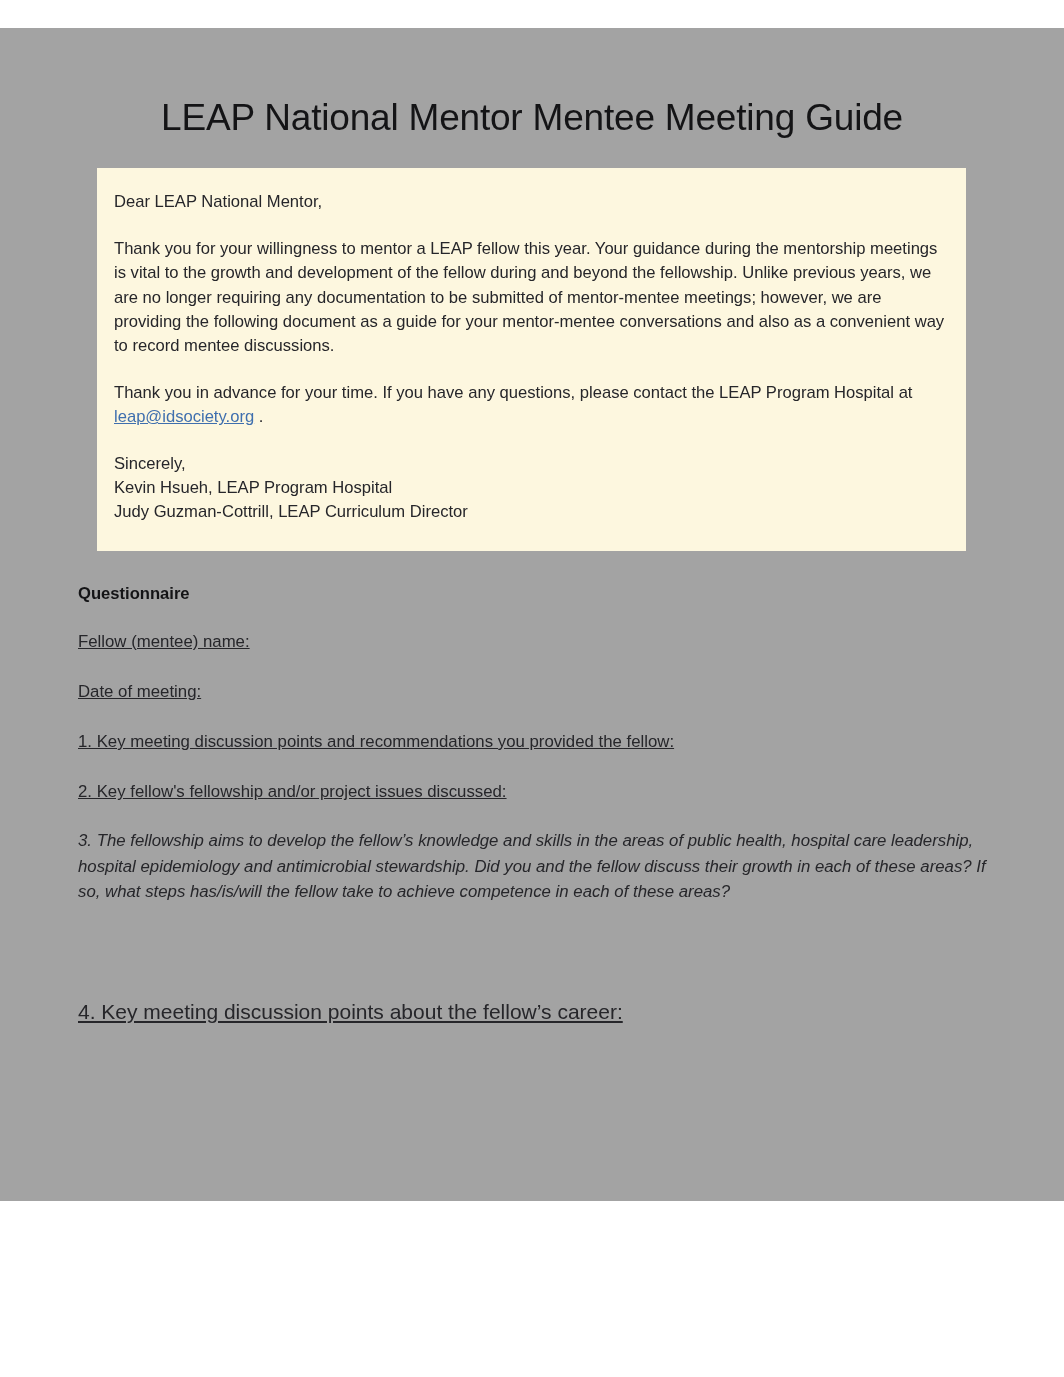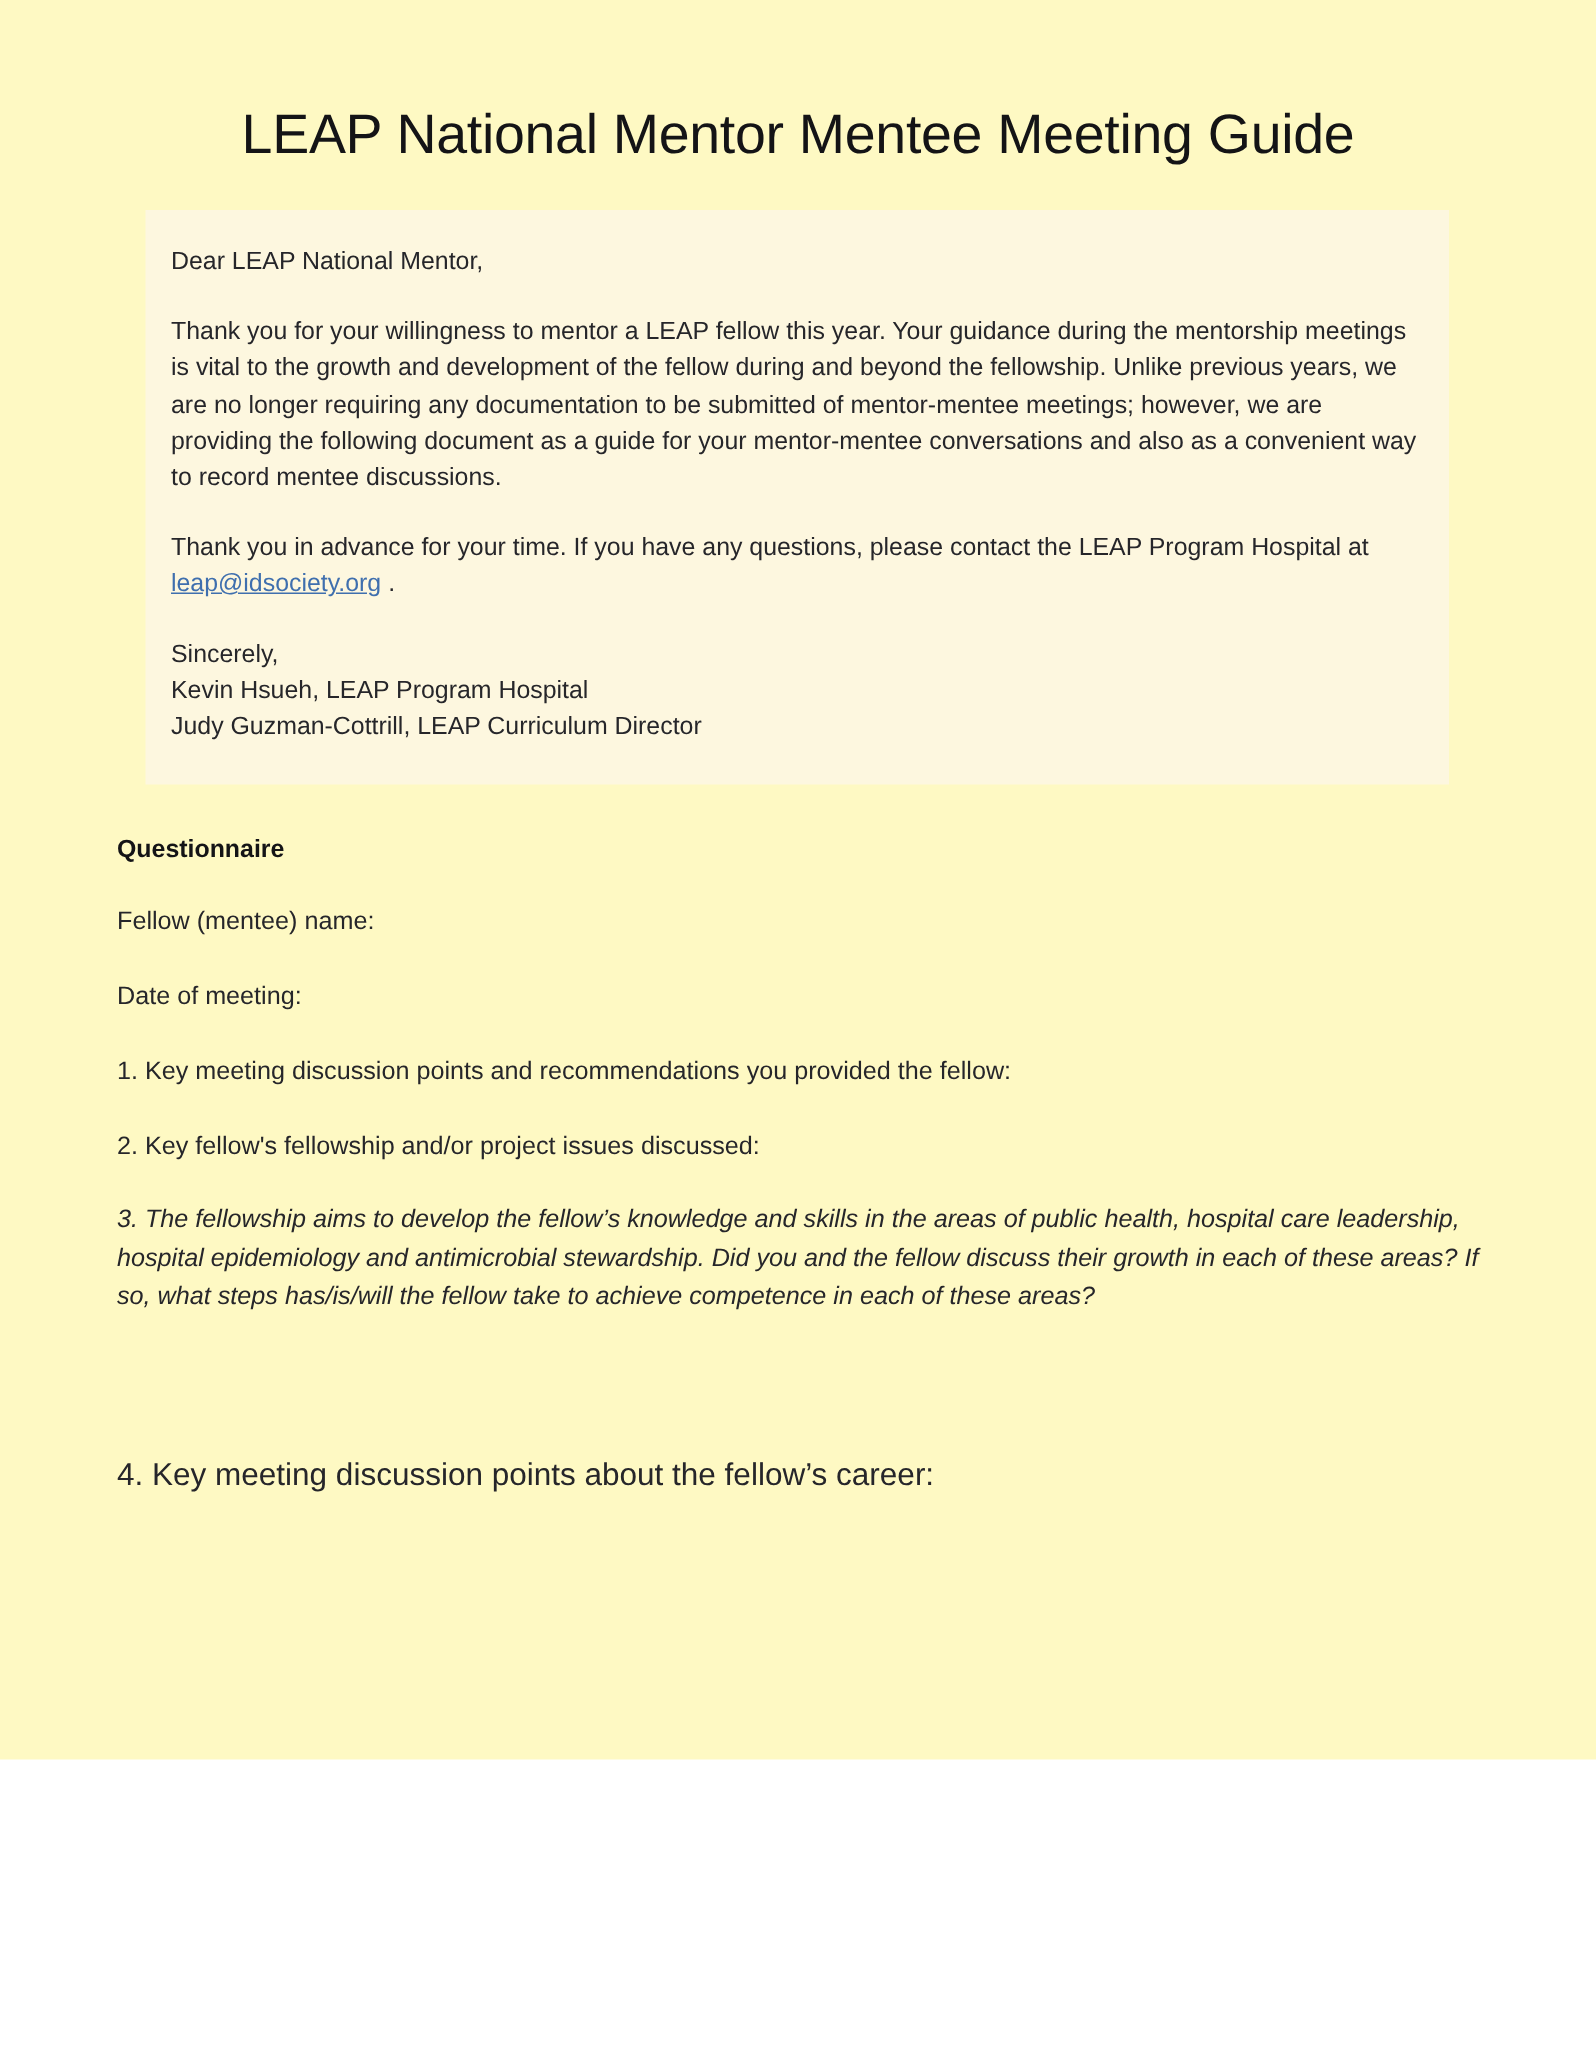--- a/index.html
+++ b/index.html
@@ -14,22 +14,23 @@
     font-family: "Liberation Sans", sans-serif;
     color: #1c1c1e;
     -webkit-font-smoothing: antialiased;
     overflow: hidden;
   }
 
   .page {
     position: relative;
     width: 1064px;
     height: 1173px;
-    background: #fef9c3;
+    background: #a3a3a3;
     box-sizing: border-box;
+    margin-top: 28px;
   }
 
   
   .doc-title {
     margin: 0;
     padding-top: 68px;
     text-align: center;
     font-size: 37px;
     font-weight: 400;
     letter-spacing: -0.2px;
@@ -70,20 +71,21 @@
     font-size: 16.6px;
     font-weight: 700;
     color: #141416;
   }
   .q-line {
     margin: 25px 0 0 0;
     font-size: 16.8px;
     line-height: 1.5;
     color: #26262a;
     max-width: 915px;
+    text-decoration: underline;
   }
   .q-block {
     margin: 24px 0 0 0;
     font-size: 16.8px;
     line-height: 1.5;
     color: #26262a;
     max-width: 915px;
     font-style: italic;
   }
   .sub-list {

